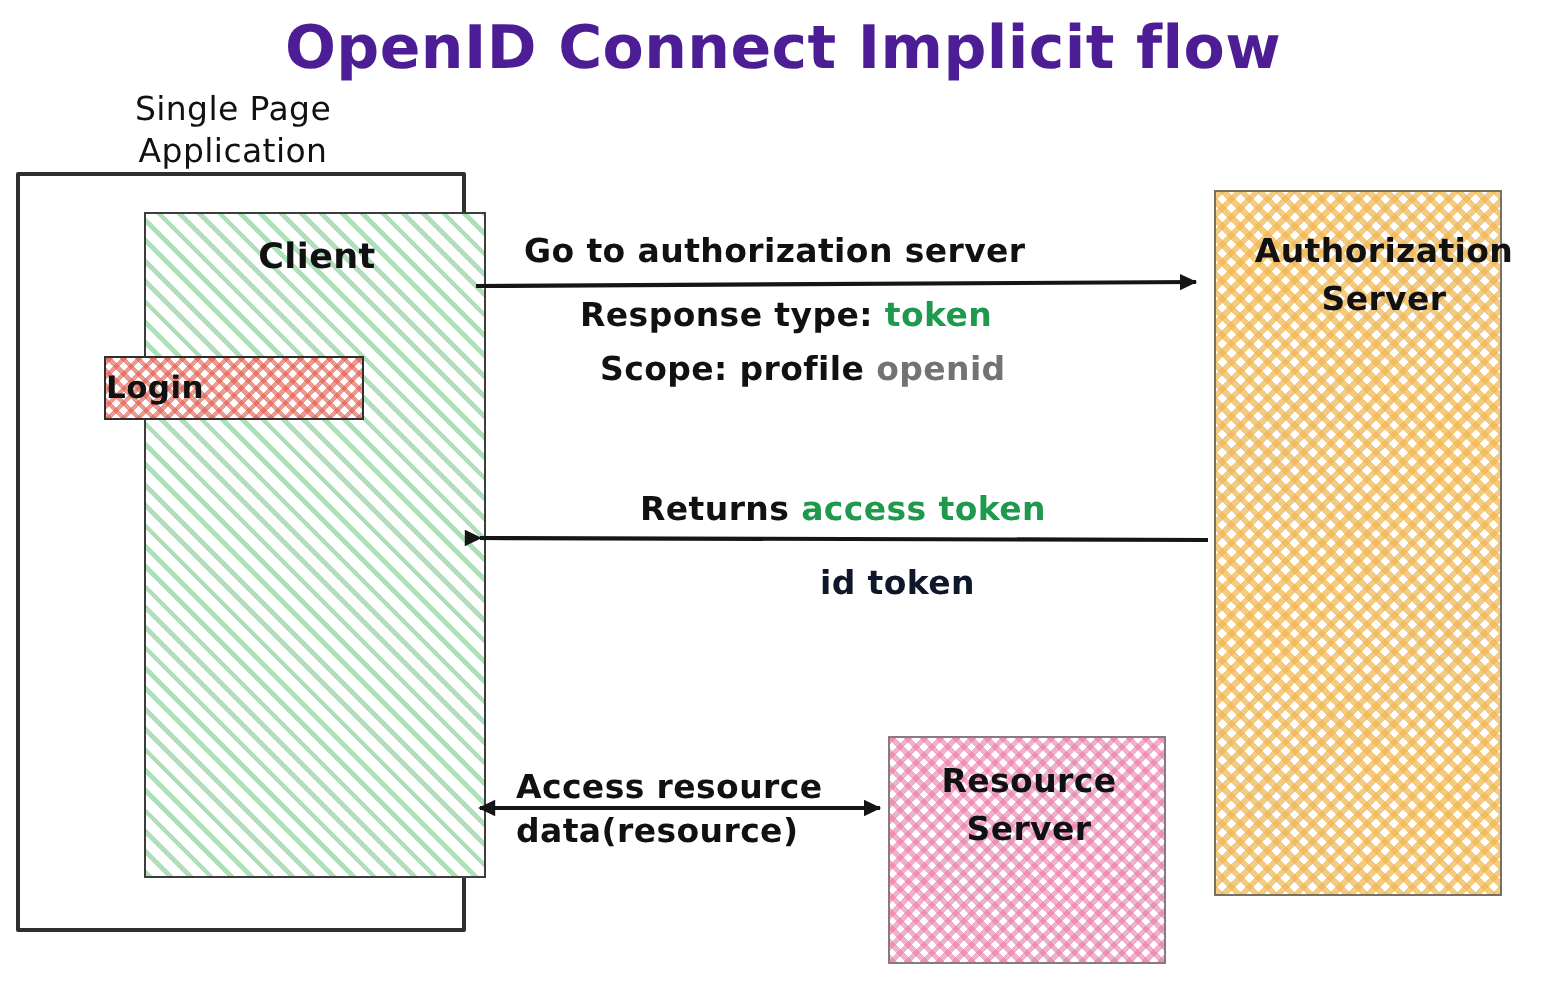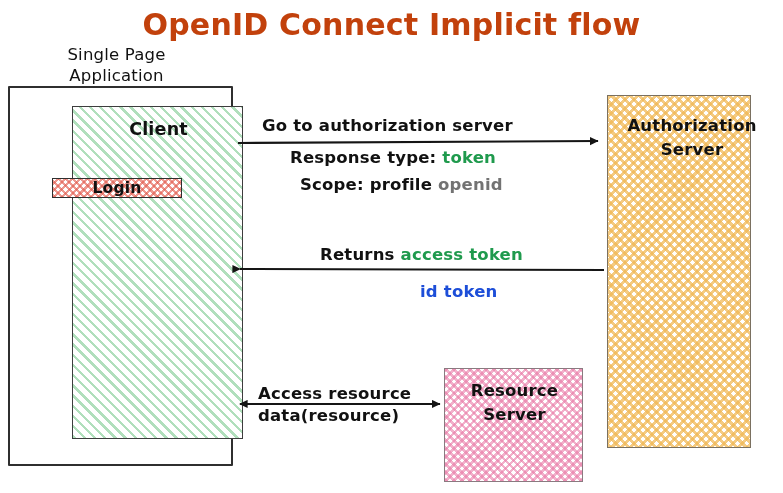--- a/index.html
+++ b/index.html
@@ -27,21 +27,21 @@
 
   
   #title {
     position: absolute;
     left: 0; top: 8px;
     width: 783px;
     text-align: center;
     font-size: 30px;
     line-height: 34px;
     font-weight: 700;
-    color: #c2410c;
+    color: #4c1d95;
   }
 
   
   #spa-caption {
     position: absolute;
     left: 34px; top: 44px;
     width: 165px;
     text-align: center;
     font-size: 16.5px;
     line-height: 21px;
@@ -81,27 +81,27 @@
     text-align: center;
     font-size: 17.5px;
     font-weight: 700;
     color: #111;
   }
 
   
   #login-btn {
     position: absolute;
     left: 52px; top: 178px;
-    width: 130px; height: 20px;
+    width: 130px; height: 32px;
     border: 1.8px solid #2f2f2f;
     background-color: #ffffff;
     background-image:
       repeating-linear-gradient(45deg, rgba(226,92,78,0.62) 0px, rgba(226,92,78,0.62) 2.2px, rgba(255,255,255,0) 2.2px, rgba(255,255,255,0) 5.2px),
       repeating-linear-gradient(-45deg, rgba(226,92,78,0.62) 0px, rgba(226,92,78,0.62) 2.2px, rgba(255,255,255,0) 2.2px, rgba(255,255,255,0) 5.2px);
-    display: flex; align-items: center; justify-content: center;
+    display: flex; align-items: center; justify-content: flex-start;
   }
   #login-label {
     font-size: 15.5px; font-weight: 700; color: #111;
   }
 
   
   #auth-server-box {
     position: absolute;
     left: 607px; top: 95px;
     width: 144px; height: 353px;
@@ -156,21 +156,21 @@
   .flow-text {
     position: absolute;
     font-size: 16.5px;
     line-height: 23px;
     font-weight: 700;
     color: #111;
     white-space: nowrap;
   }
   .tok-green  { color: #1f9a4d; }
   .tok-orange { color: #737373; }
-  .tok-purple { color: #1d4ed8; margin-left: 10px; }
+  .tok-purple { color: #0f172a; }
 
   #flow1-line1 { left: 262px; top: 114px; }
   #flow1-line2 { left: 290px; top: 146px; }
   #flow1-line3 { left: 300px; top: 173px; }
 
   #flow2-line1 { left: 320px; top: 243px; }
   #flow2-line2 { left: 410px; top: 280px; }
 
   #flow3-line1 { left: 258px; top: 382px; }
   #flow3-line2 { left: 258px; top: 404px; }

